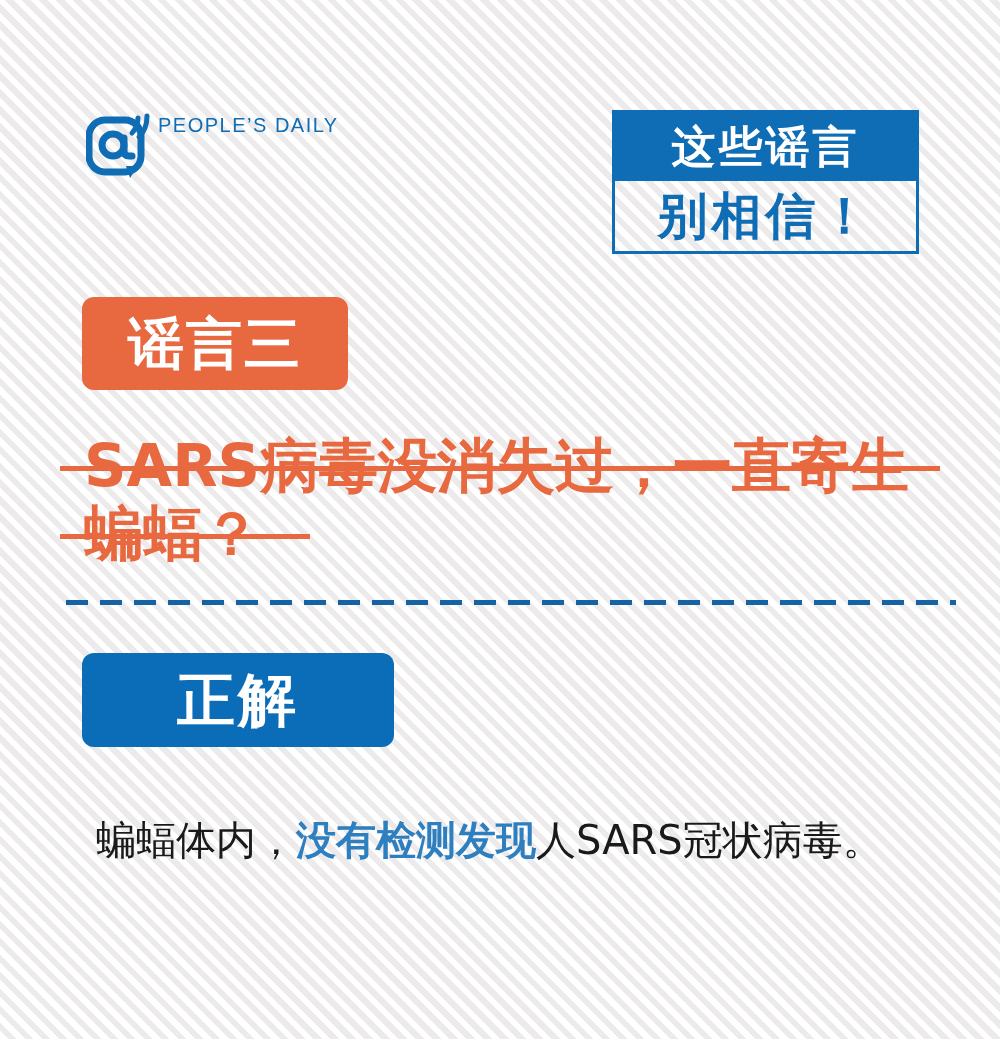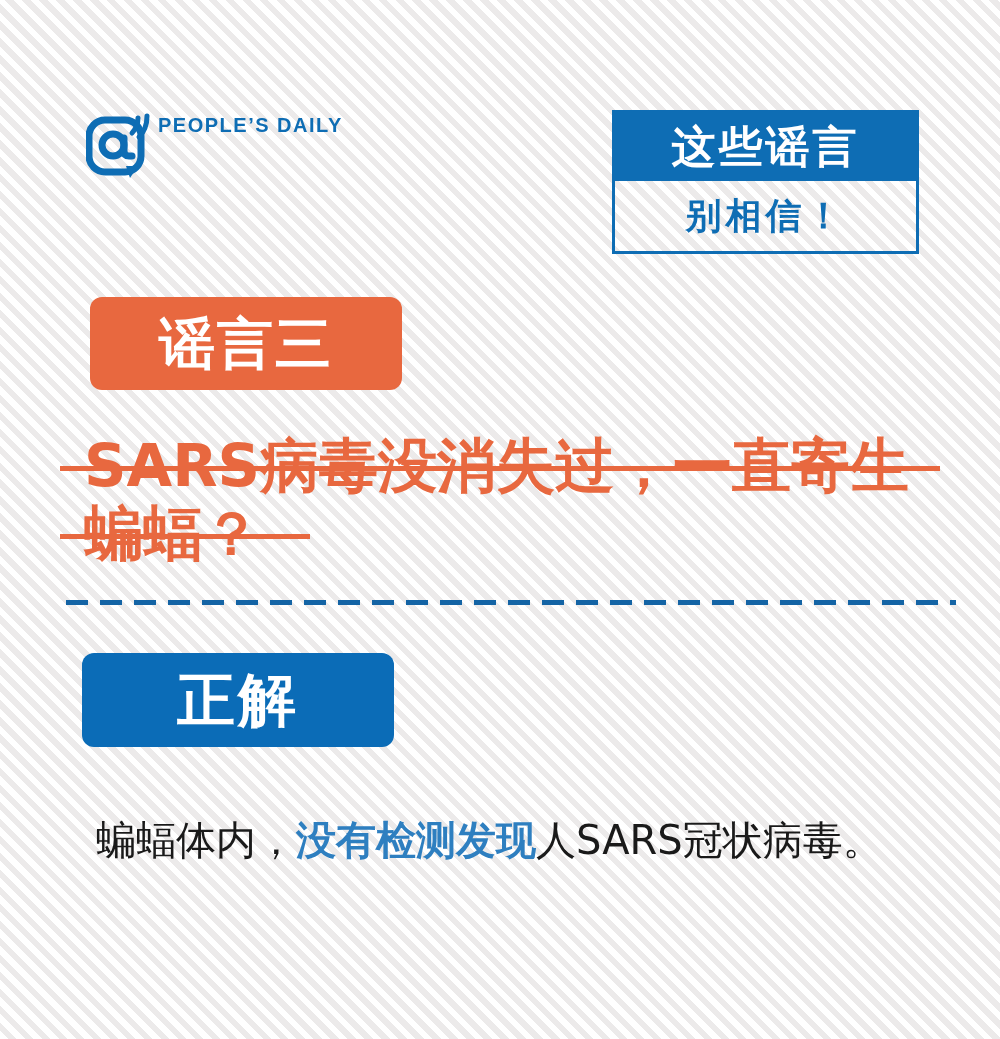--- a/index.html
+++ b/index.html
@@ -53,21 +53,21 @@
     line-height: 48px;
     font-weight: bold;
     color: #0E6DB4;
     letter-spacing: 1px;
     font-family: "DejaVu Sans", "Liberation Sans", sans-serif;
     white-space: nowrap;
   }
   #en-name {
     font-size: 20px;
     line-height: 22px;
-    font-weight: bold;
+    font-weight: normal;
     color: #0E6DB4;
     letter-spacing: 1.5px;
     margin-top: 2px;
     white-space: nowrap;
   }
 
   
   #headline-box {
     position: absolute;
     left: 612px;
@@ -94,34 +94,34 @@
     white-space: nowrap;
   }
   #headline-bottom {
     height: 70px;
     display: flex;
     align-items: center;
     justify-content: center;
   }
   #headline-bottom-text {
     color: #0E6DB4;
-    font-size: 36px;
+    font-size: 50px;
     line-height: 42px;
     font-weight: bold;
     letter-spacing: 4px;
     font-family: "DejaVu Sans", "Liberation Sans", sans-serif;
     white-space: nowrap;
   }
 
   
   #rumor-badge {
     position: absolute;
-    left: 90px;
+    left: 82px;
     top: 297px;
-    width: 312px;
+    width: 266px;
     height: 93px;
     background: #E8683F;
     border-radius: 12px;
     display: flex;
     align-items: center;
     justify-content: center;
   }
   #rumor-badge-text {
     color: #ffffff;
     font-size: 56px;

